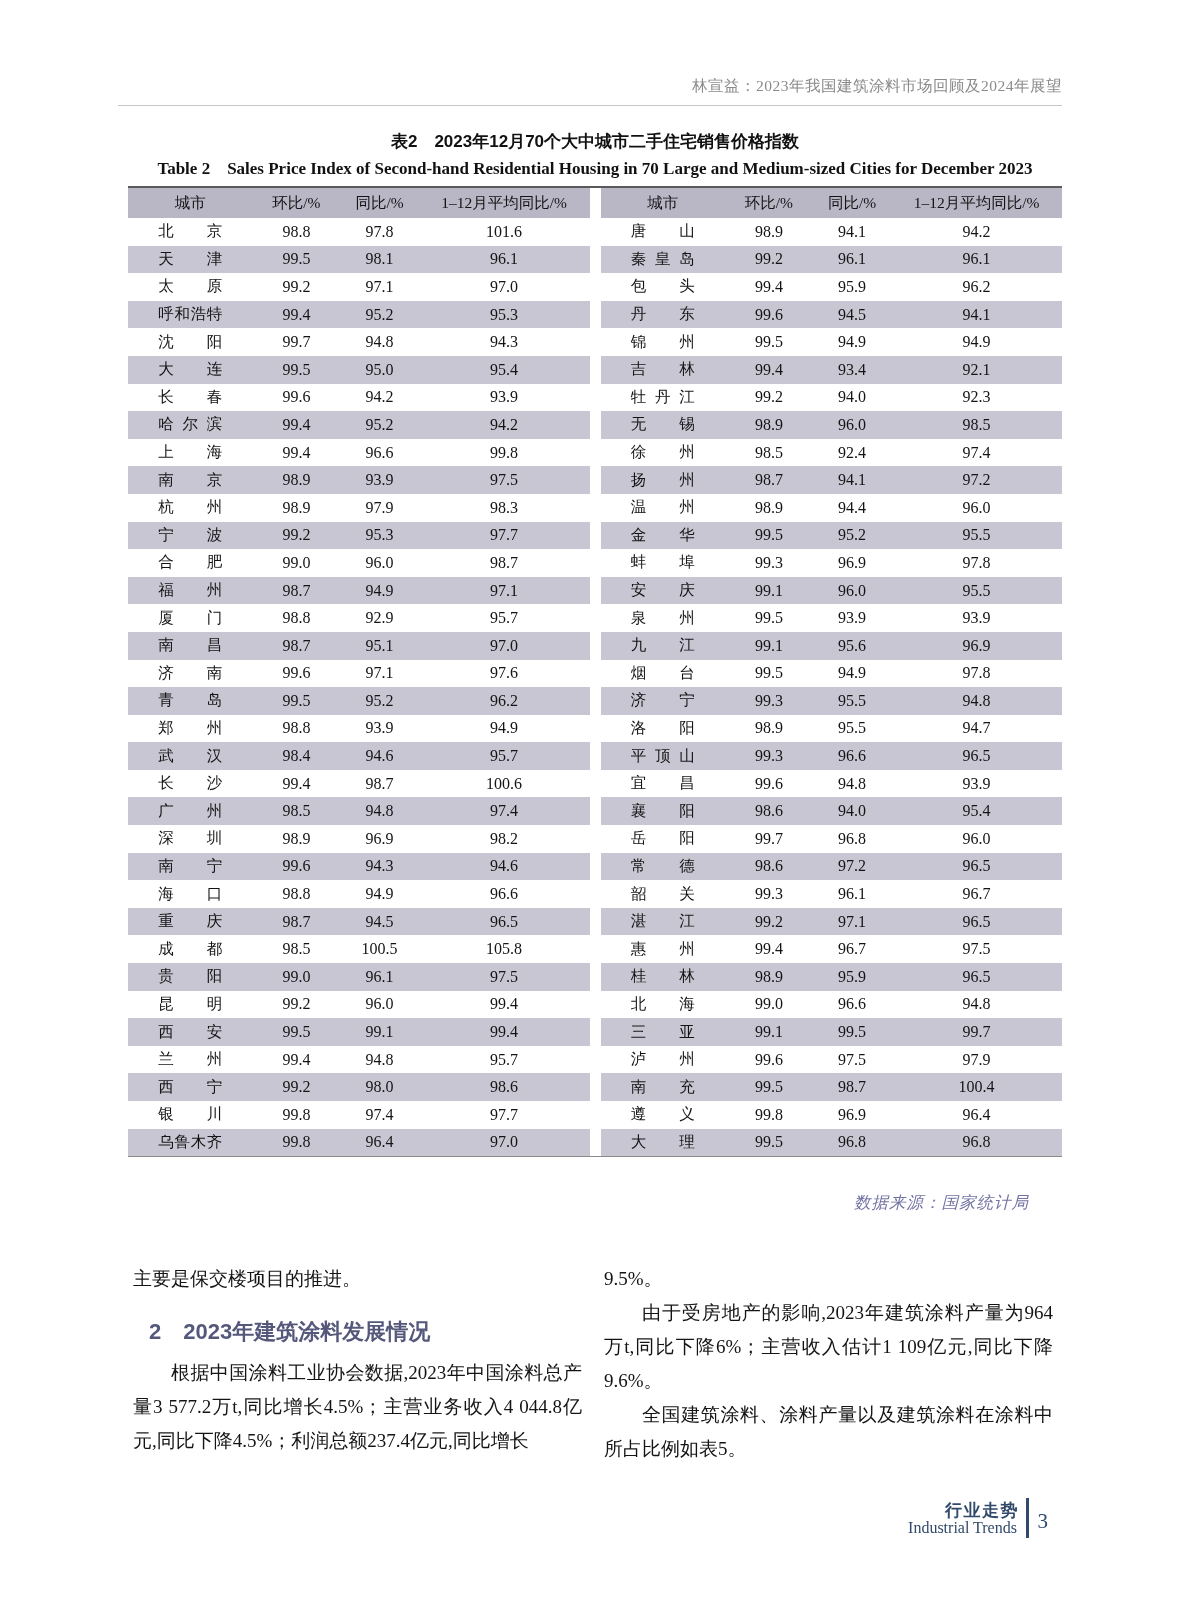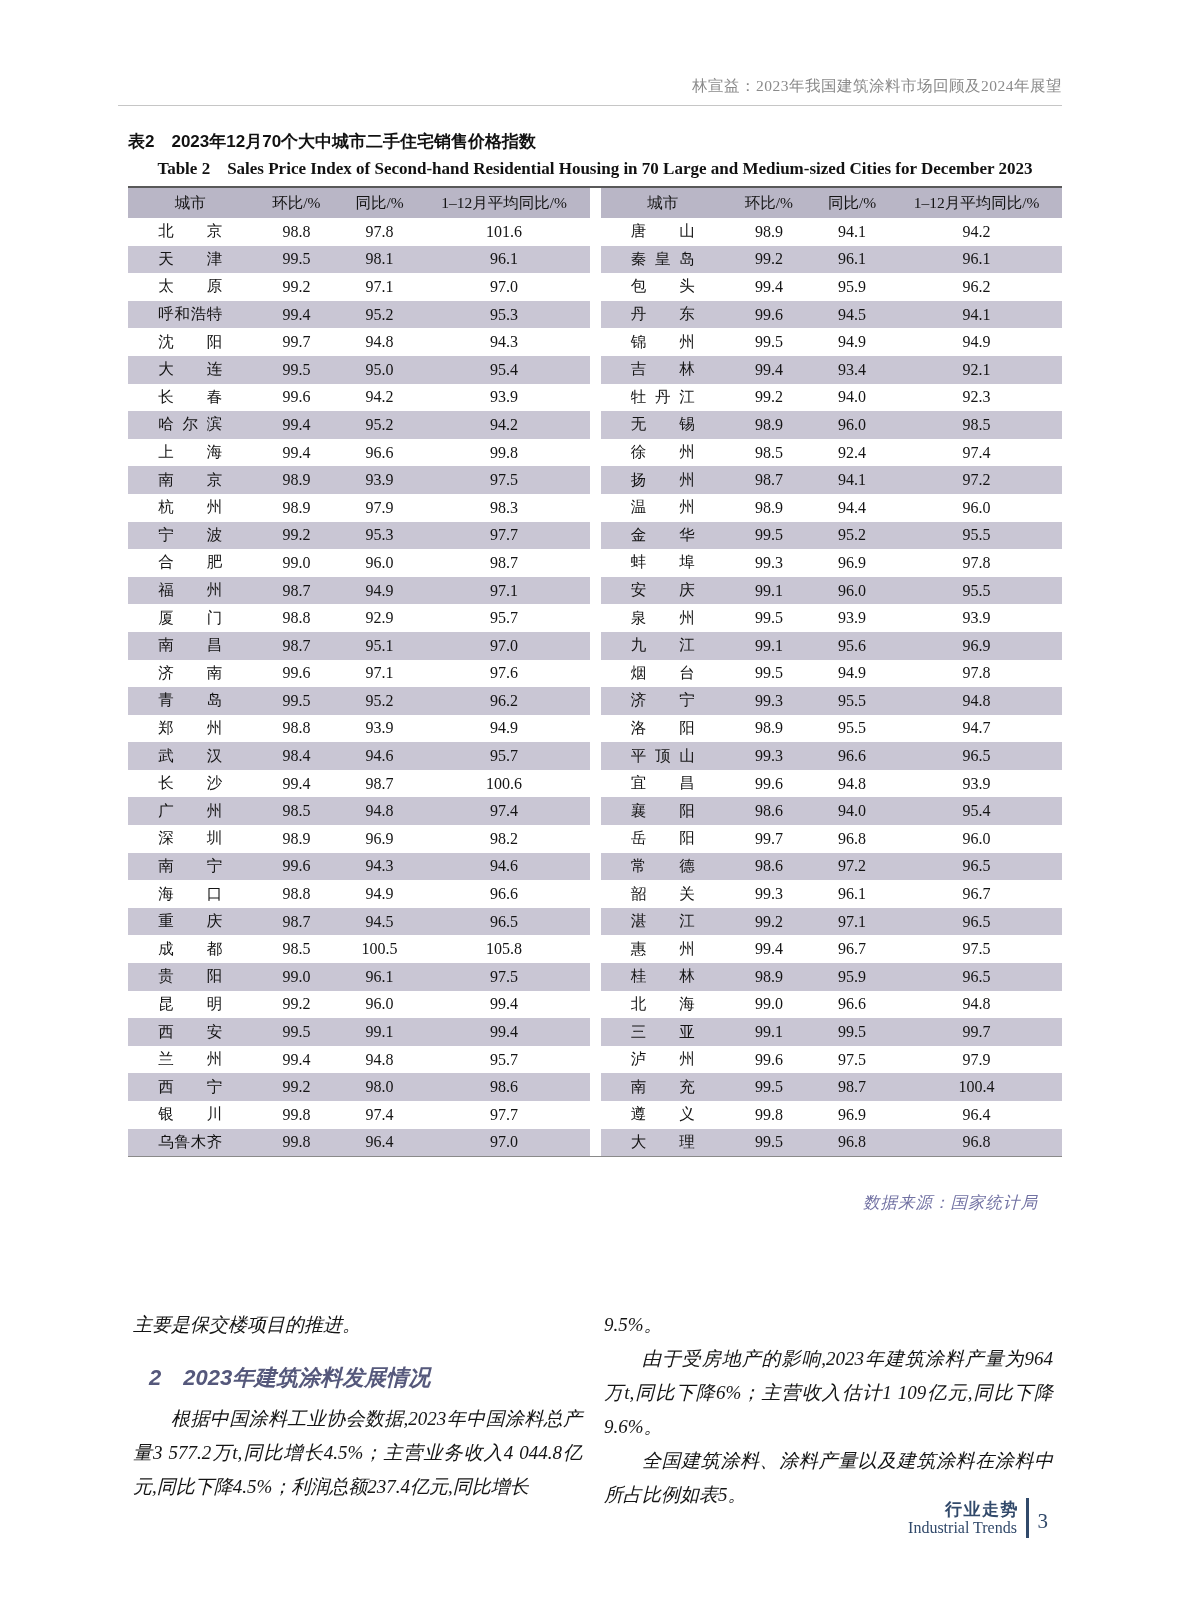--- a/index.html
+++ b/index.html
@@ -13,21 +13,21 @@
   .running-head {
     position:absolute; top:76px; right:125px;
     font-size:15.5px; color:#8a8a8a; letter-spacing:0.5px;
   }
   .head-rule {
     position:absolute; top:105px; left:118px; width:944px; height:1px;
     background:#c6c6c6;
   }
   
   .table-title-zh {
-    position:absolute; top:130px; left:128px; width:934px; 
+    position:absolute; top:130px; left:128px; width:934px; text-align:center;
     font-family:"Liberation Sans","DejaVu Sans",sans-serif;
     font-weight:bold; font-size:17px; color:#111;
   }
   .table-title-en {
     position:absolute; top:157px; left:128px; width:934px; text-align:center;
     font-weight:bold; font-size:17px; color:#111;
   }
   
   .table-wrap {
     position:absolute; top:186px; left:128px; width:934px;
@@ -51,45 +51,45 @@
   .data-table .col0 { width:27%; }
   .data-table .col1 { width:19%; }
   .data-table .col2 { width:17%; }
   .data-table .col3 { width:37%; }
   .city-name {
     display:inline-block; width:64px; font-size:15.5px;
     text-align:justify; text-align-last:justify; text-justify:inter-character;
     white-space:nowrap;
   }
   .source-note {
-    position:absolute; top:1192px; right:149px;
+    position:absolute; top:1192px; right:158px;
     font-style:italic; font-size:16.5px; color:#7272a3; letter-spacing:1px;
   }
   
   .col-text {
-    position:absolute; top:1308px; width:449px;
-    font-size:19px; line-height:34px; text-align:justify; color:#141414;font-style:italic;
+    position:absolute; top:1262px; width:449px;
+    font-size:19px; line-height:34px; text-align:justify; color:#141414;
   }
   .col-left  { left:133px; }
   .col-right { left:604px; }
   .col-text p { margin:0; }
   .col-text p.indent { text-indent:2em; }
   .section-heading {
     margin:21px 0 9px 16px;
     font-family:"Liberation Sans","DejaVu Sans",sans-serif;
     font-weight:bold; font-size:22px; line-height:30px; color:#55587b;
   }
   
   .page-footer {
     position:absolute; top:1498px; right:139px;
     display:flex; align-items:center;
   }
   .footer-labels { text-align:center; }
   .footer-zh {
-    font-family:Liberation Mono, monospace;
+    font-family:Liberation Serif, serif;
     font-weight:bold; font-size:17px; color:#31496a; letter-spacing:1.5px;
     line-height:20px;
     margin-left:39px;
   }
   .footer-en { font-size:16px; color:#31496a; line-height:14px; }
   .footer-bar { width:2.5px; height:40px; background:#31496a; margin:0 9px 0 7px; }
   .footer-page { font-size:21px; color:#31496a; padding-top:6px; }
 </style>
 </head>
 <body>

